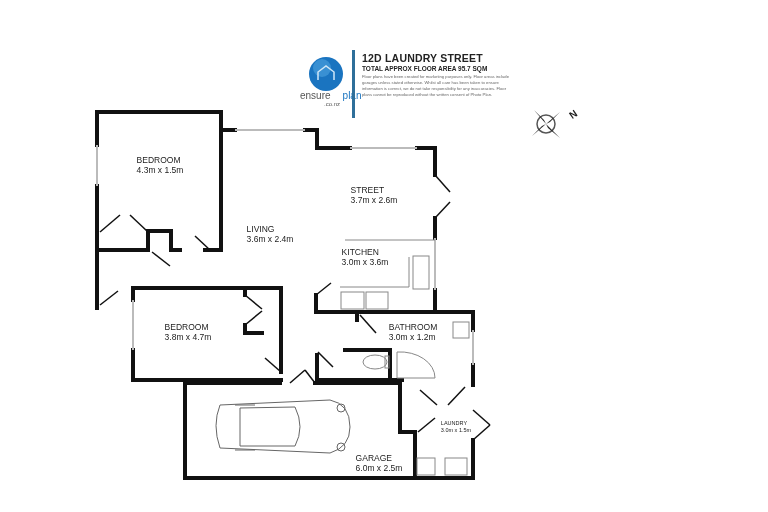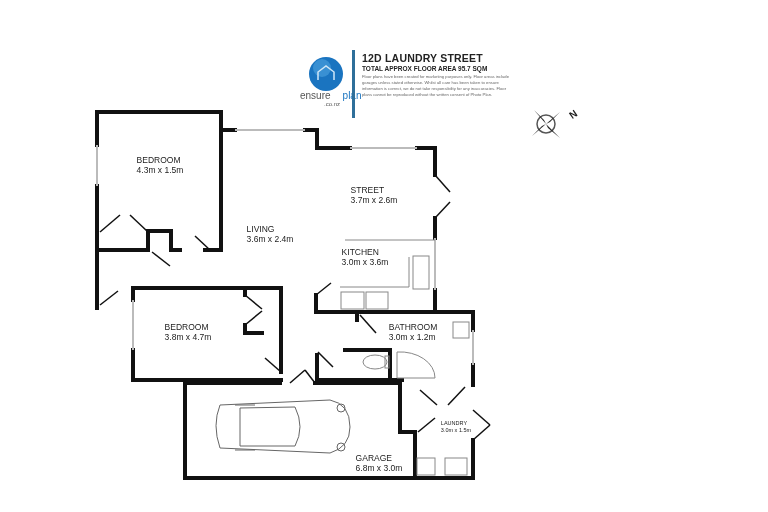--- a/index.html
+++ b/index.html
@@ -164,14 +164,14 @@
 <div class="room-label" style="left:413px; top:322px;">
   <div>BATHROOM</div>
   <div>3.0m x 1.2m</div>
 </div>
 <div class="room-label small" style="left:456px; top:420px;">
   <div>LAUNDRY</div>
   <div>3.0m x 1.5m</div>
 </div>
 <div class="room-label" style="left:379px; top:453px;">
   <div>GARAGE</div>
-  <div>6.8m x 3.0m</div>
+  <div>6.0m x 2.5m</div>
 </div>
 
 </body></html>

